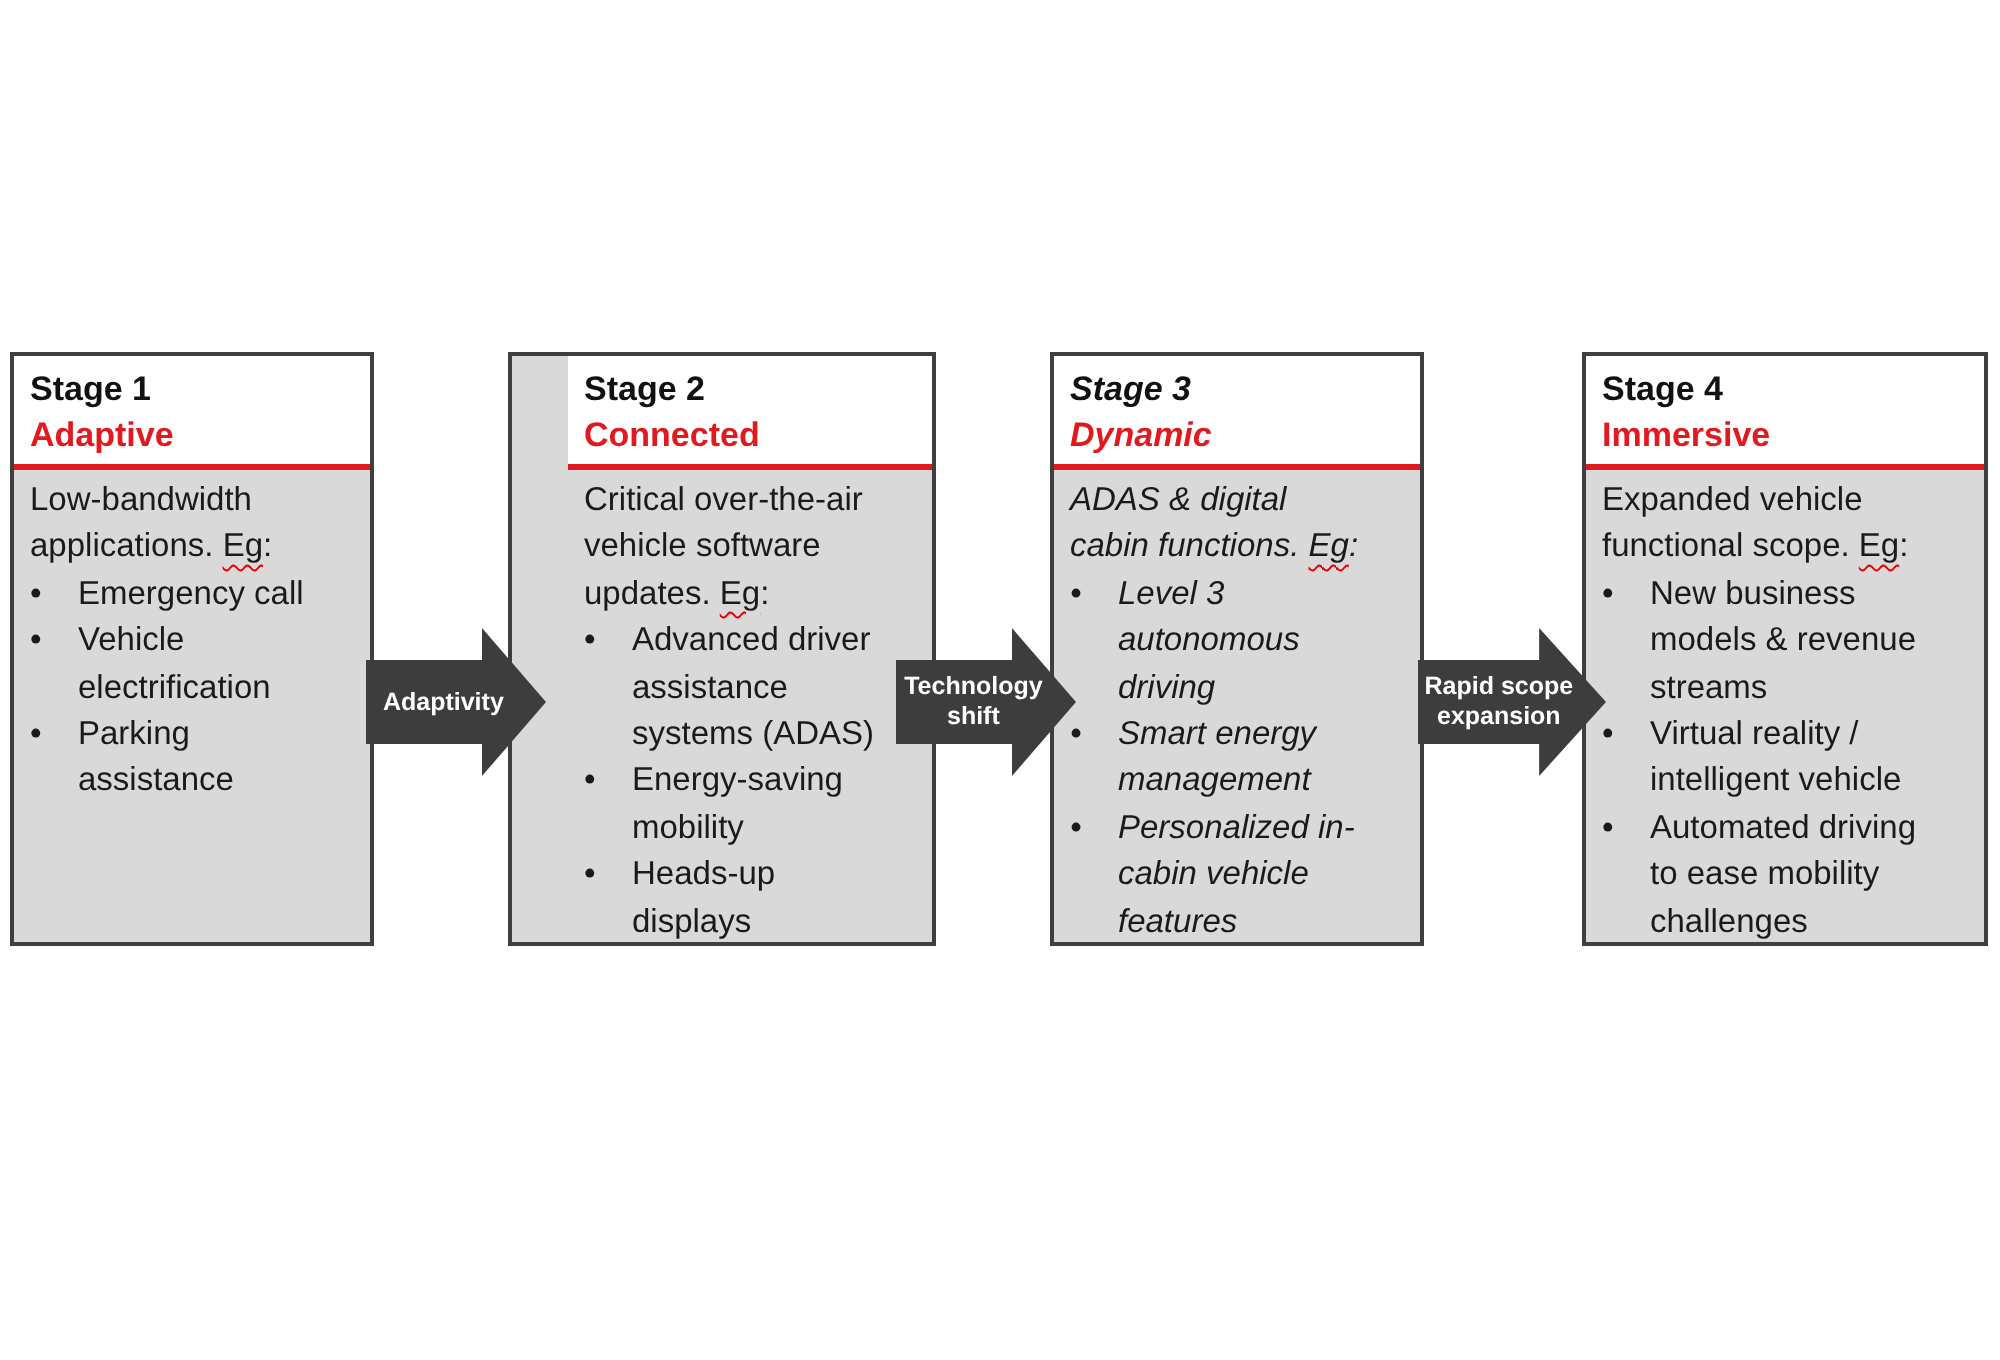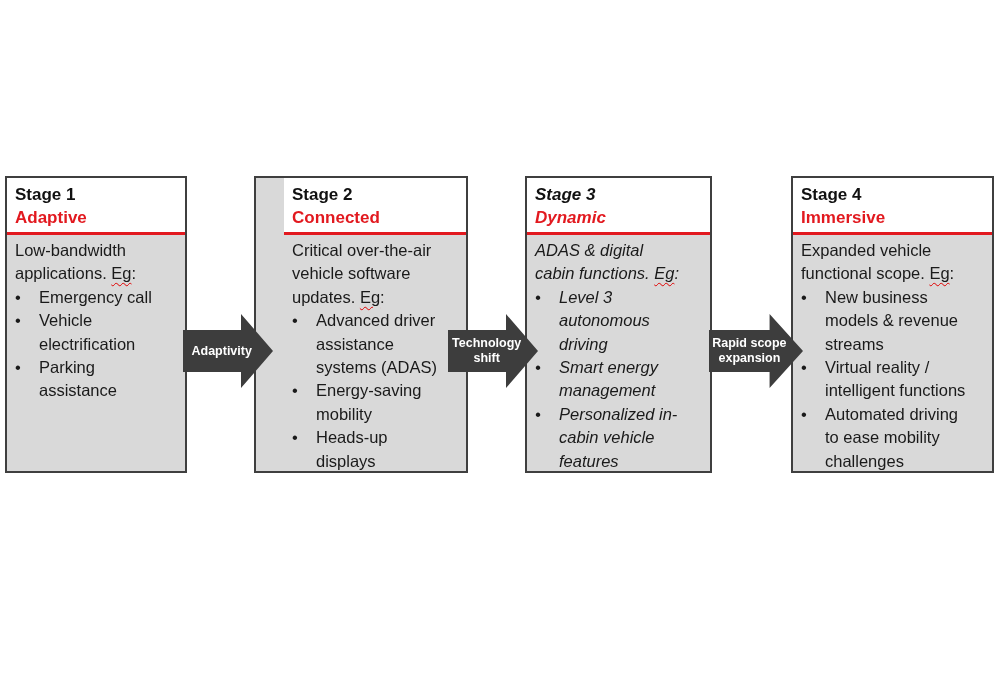--- a/index.html
+++ b/index.html
@@ -183,21 +183,21 @@
       <ul class="bullets">
         <li>
             <span class="bullet-dot"></span>
             <span class="bullet-text">New business
 models &amp; revenue
 streams</span>
           </li>
         <li>
             <span class="bullet-dot"></span>
             <span class="bullet-text">Virtual reality /
-intelligent functions</span>
+intelligent vehicle</span>
           </li>
         <li>
             <span class="bullet-dot"></span>
             <span class="bullet-text">Automated driving
 to ease mobility
 challenges</span>
           </li>
       </ul>
     </div>
   </section>

